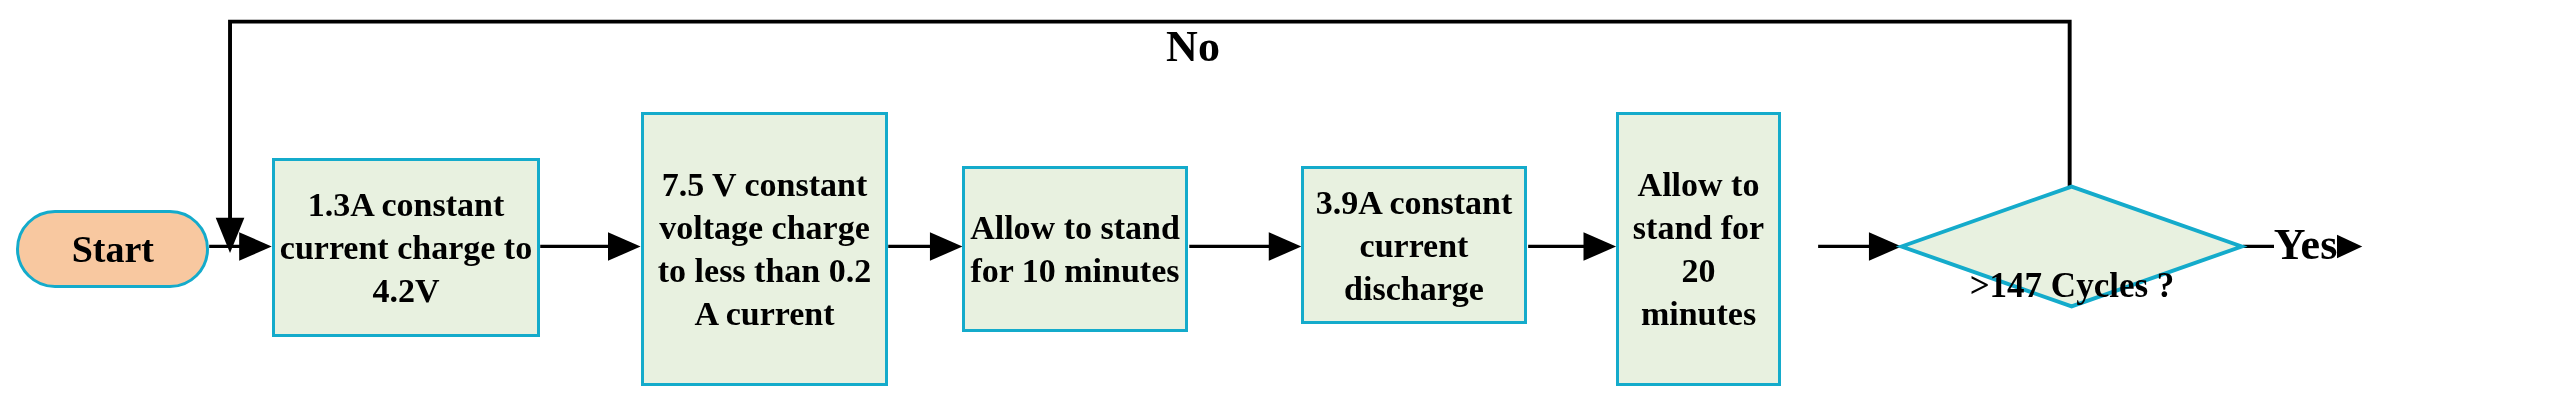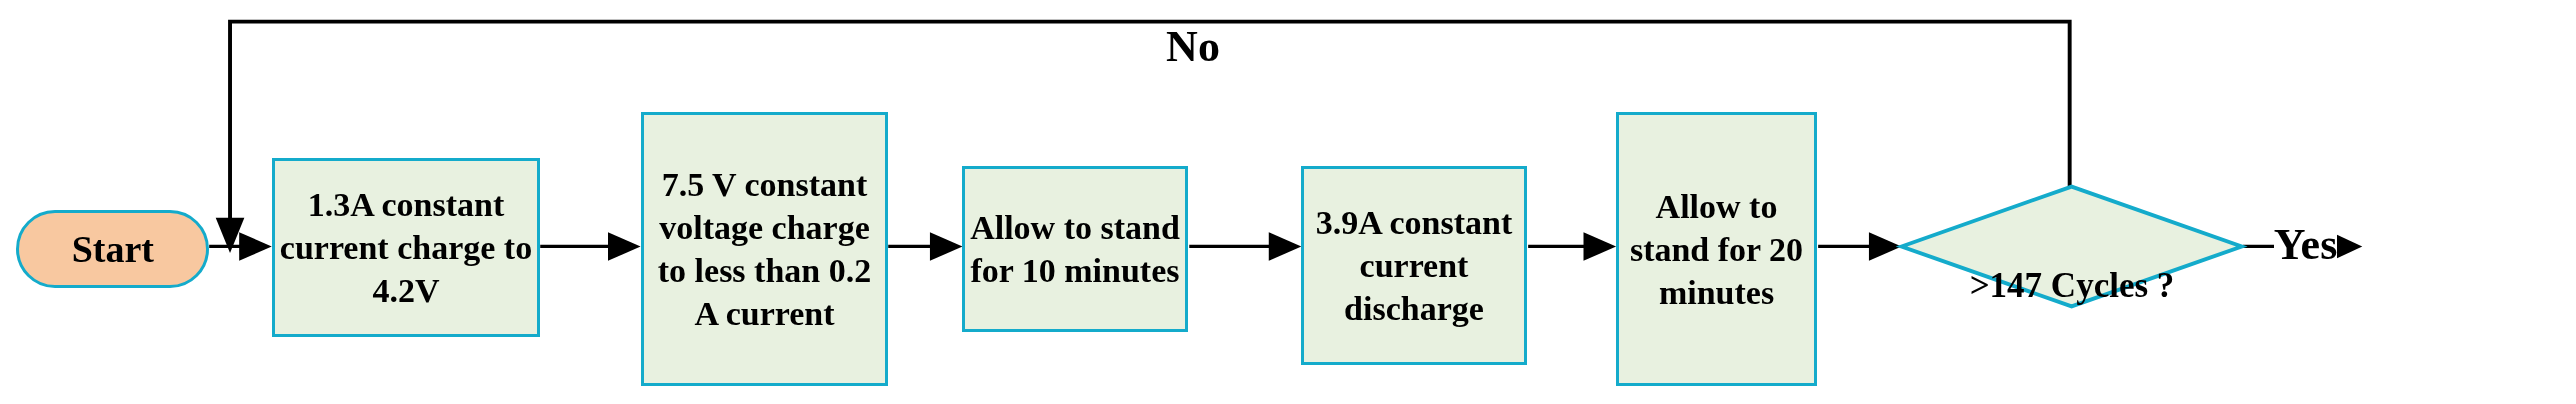--- a/index.html
+++ b/index.html
@@ -58,22 +58,22 @@
     position:absolute;
     display:flex;align-items:center;justify-content:center;
     font-size:44px;
     z-index:3;
   }
   .edge-label.yes{background:var(--bg);}
   
   .step-0{left:272px;top:158px;width:268px;height:179px;}
   .step-1{left:641px;top:112px;width:247px;height:274px;}
   .step-2{left:962px;top:166px;width:226px;height:166px;}
-  .step-3{left:1301px;top:166px;width:226px;height:199px;}
-  .step-4{left:1616px;top:112px;width:201px;height:274px;}
+  .step-3{left:1301px;top:166px;width:226px;height:158px;}
+  .step-4{left:1616px;top:112px;width:165px;height:274px;}
   .start{left:16.3px;top:210px;width:193px;height:78px;}
   .end{left:2361px;top:207px;width:190px;height:74px;}
   .decision-label{left:1902px;top:186px;width:340px;height:120px;}
   .no-label{left:1150px;top:25px;width:86px;height:43px;}
   .yes-label{left:2274px;top:225px;width:63px;height:38px;}
 </style>
 </head>
 <body>
 
 <div class="canvas">

